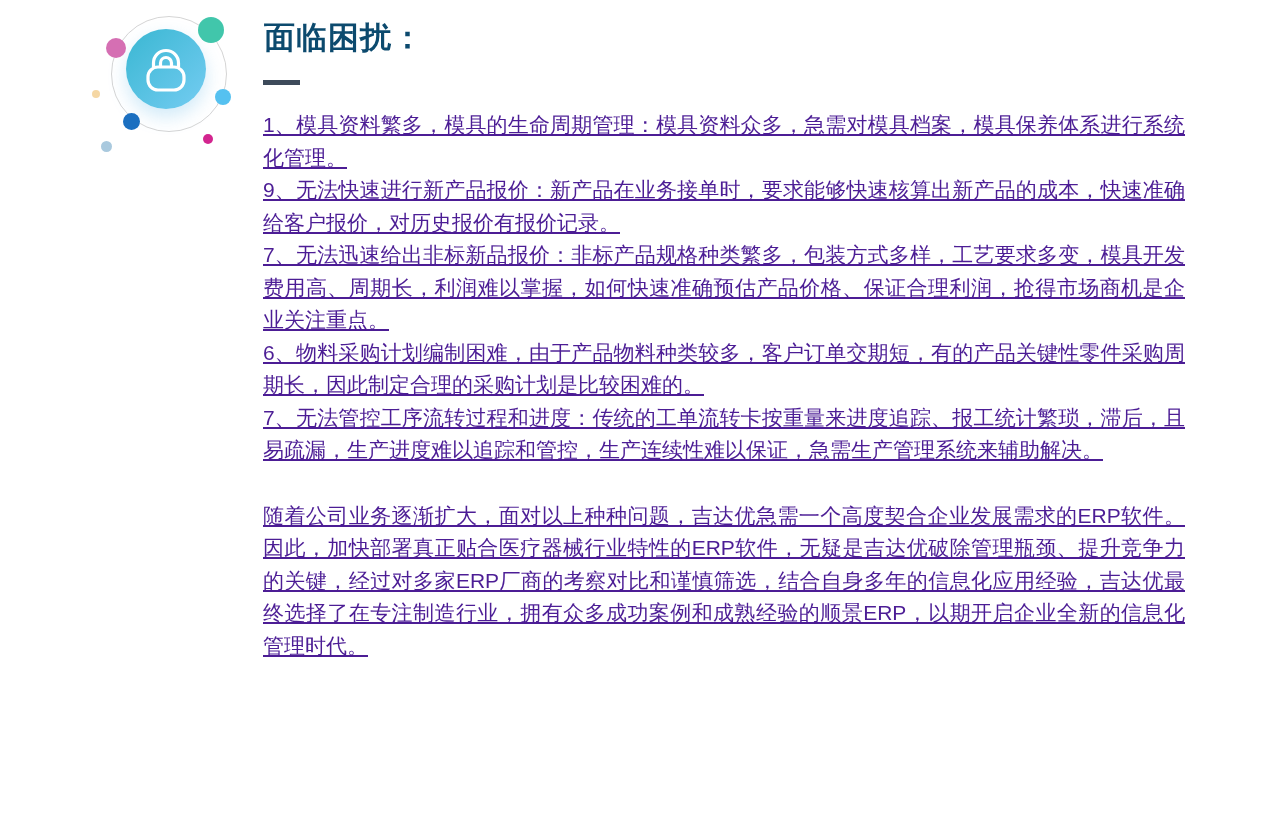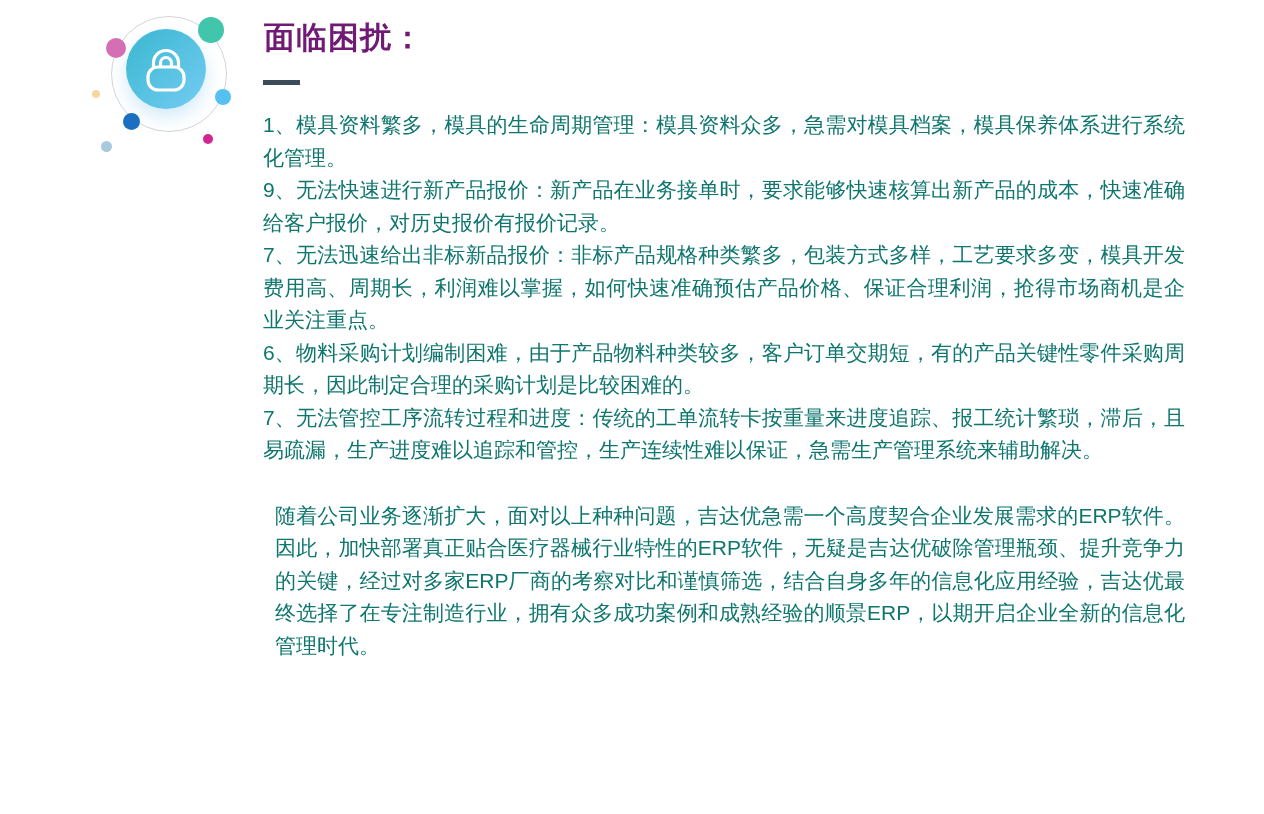--- a/index.html
+++ b/index.html
@@ -16,36 +16,36 @@
     position: absolute; left: 38px; top: 25px; width: 80px; height: 80px;
     border-radius: 50%;
     display: flex; align-items: center; justify-content: center;
     box-shadow: 0 8px 18px rgba(90, 180, 230, 0.28);
   }
   .dot { position: absolute; border-radius: 50%; }
 
   
   .section-title {
     position: absolute; left: 264px; top: 18px;
-    font-size: 31px; line-height: 40px; font-weight: 700; color: #701a75;
+    font-size: 31px; line-height: 40px; font-weight: 700; color: #0c4a6e;
     letter-spacing: 1px;
   }
   .title-underline {
     position: absolute; left: 263px; top: 80px;
     width: 37px; height: 5px; background: #3d4a5a;
   }
 
   
   .content {
     position: absolute; left: 263px; top: 109px; width: 922px;
     font-size: 21px; line-height: 32.5px; color: #3f3f3f;
     text-align: justify;
   }
   .content p { margin: 0; }
-  .content p.closing { margin-top: 33px; margin-left: 12px; }
+  .content p.closing { margin-top: 33px; }
 </style>
 </head>
 <body>
 
 <div class="icon-cluster">
   <div class="ring" style="border-color: rgb(213, 213, 213);"></div>
   <div class="lock-circle" style="background: linear-gradient(135deg, rgb(58, 183, 210), rgb(116, 204, 242));">
     <svg width="40" height="45" viewBox="0 0 40 45">
       <path d="M7.5 20 L7.5 16 A12.5 12.5 0 0 1 32.5 16 L32.5 20" fill="none" stroke="#ffffff" stroke-width="3.2"></path>
       <path d="M14.5 20 L14.5 16 A5.5 5.5 0 0 1 25.5 16 L25.5 20" fill="none" stroke="#ffffff" stroke-width="3.2"></path>
@@ -59,20 +59,20 @@
       <div class="dot" style="left: 34.5px; top: 108.5px; width: 17px; height: 17px; background: rgb(27, 111, 192);"></div>
       <div class="dot" style="left: 12.5px; top: 136.5px; width: 11px; height: 11px; background: rgb(169, 201, 222);"></div>
       <div class="dot" style="left: 127px; top: 85px; width: 16px; height: 16px; background: rgb(85, 193, 240);"></div>
       <div class="dot" style="left: 115px; top: 130px; width: 10px; height: 10px; background: rgb(211, 37, 143);"></div>
     </div>
 </div>
 
 <h1 class="section-title">面临困扰：</h1>
 <div class="title-underline" style="background: rgb(61, 74, 90);"></div>
 
-<div class="content" style="color: #0f766e;">
+<div class="content" style="color: #4c1d95; text-decoration: underline;">
   <p>1、模具资料繁多，模具的生命周期管理：模具资料众多，急需对模具档案，模具保养体系进行系统化管理。</p>
   <p>9、无法快速进行新产品报价：新产品在业务接单时，要求能够快速核算出新产品的成本，快速准确给客户报价，对历史报价有报价记录。</p>
   <p>7、无法迅速给出非标新品报价：非标产品规格种类繁多，包装方式多样，工艺要求多变，模具开发费用高、周期长，利润难以掌握，如何快速准确预估产品价格、保证合理利润，抢得市场商机是企业关注重点。</p>
   <p>6、物料采购计划编制困难，由于产品物料种类较多，客户订单交期短，有的产品关键性零件采购周期长，因此制定合理的采购计划是比较困难的。</p>
   <p>7、无法管控工序流转过程和进度：传统的工单流转卡按重量来进度追踪、报工统计繁琐，滞后，且易疏漏，生产进度难以追踪和管控，生产连续性难以保证，急需生产管理系统来辅助解决。</p>
   <p class="closing">随着公司业务逐渐扩大，面对以上种种问题，吉达优急需一个高度契合企业发展需求的ERP软件。因此，加快部署真正贴合医疗器械行业特性的ERP软件，无疑是吉达优破除管理瓶颈、提升竞争力的关键，经过对多家ERP厂商的考察对比和谨慎筛选，结合自身多年的信息化应用经验，吉达优最终选择了在专注制造行业，拥有众多成功案例和成熟经验的顺景ERP，以期开启企业全新的信息化管理时代。</p>
 </div>
 
 </body></html>

